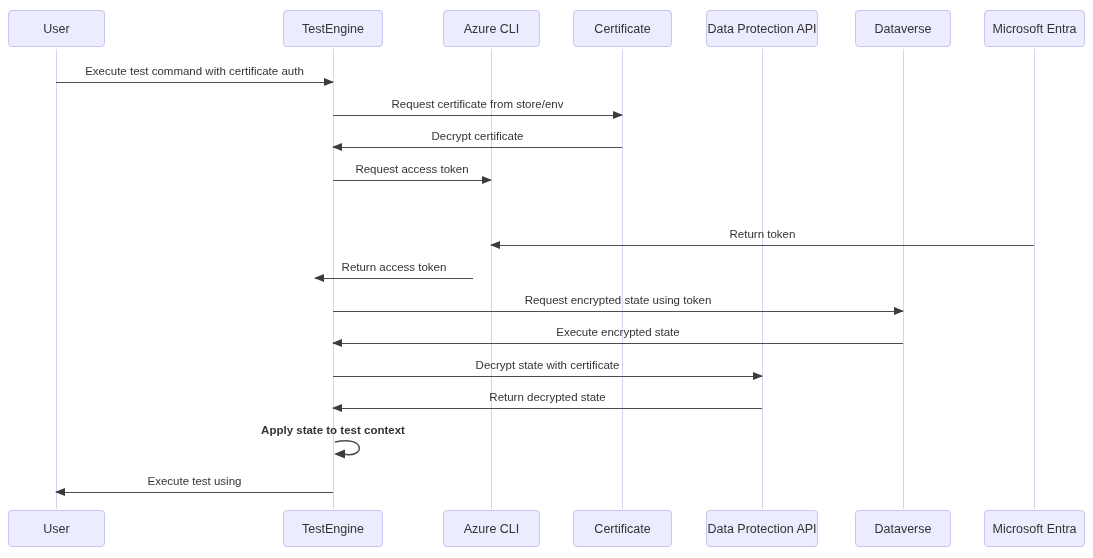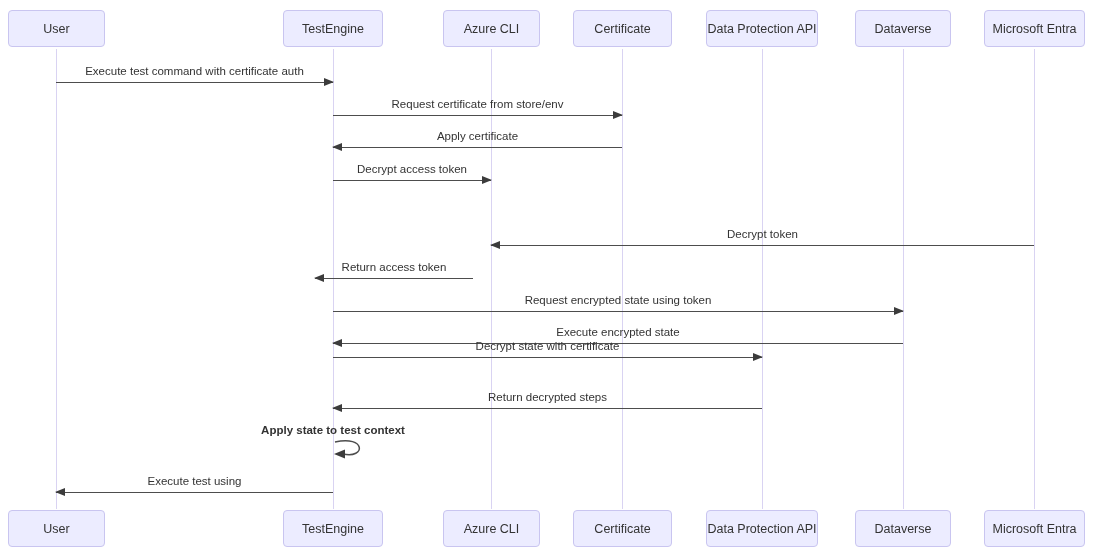--- a/index.html
+++ b/index.html
@@ -120,57 +120,57 @@
     <div class="msg-label">Execute test command with certificate auth</div>
     <div class="msg-line dir-right"></div>
   </div>
 
   <div class="msg" style="left:333px; top:96px; width:289px">
     <div class="msg-label">Request certificate from store/env</div>
     <div class="msg-line dir-right"></div>
   </div>
 
   <div class="msg" style="left:333px; top:128px; width:289px">
-    <div class="msg-label">Apply certificate</div>
+    <div class="msg-label">Decrypt certificate</div>
     <div class="msg-line dir-left"></div>
   </div>
 
   <div class="msg" style="left:333px; top:161px; width:158px">
-    <div class="msg-label">Decrypt access token</div>
+    <div class="msg-label">Request access token</div>
     <div class="msg-line dir-right"></div>
   </div>
 
 
   <div class="msg" style="left:491px; top:226px; width:543px">
-    <div class="msg-label">Decrypt token</div>
+    <div class="msg-label">Return token</div>
     <div class="msg-line dir-left"></div>
   </div>
 
   <div class="msg" style="left:315px; top:259px; width:158px">
     <div class="msg-label">Return access token</div>
     <div class="msg-line dir-left"></div>
   </div>
 
   <div class="msg" style="left:333px; top:292px; width:570px">
     <div class="msg-label">Request encrypted state using token</div>
     <div class="msg-line dir-right"></div>
   </div>
 
   <div class="msg" style="left:333px; top:324px; width:570px">
     <div class="msg-label">Execute encrypted state</div>
     <div class="msg-line dir-left"></div>
   </div>
 
-  <div class="msg" style="left:333px; top:338px; width:429px">
+  <div class="msg" style="left:333px; top:357px; width:429px">
     <div class="msg-label">Decrypt state with certificate</div>
     <div class="msg-line dir-right"></div>
   </div>
 
   <div class="msg" style="left:333px; top:389px; width:429px">
-    <div class="msg-label">Return decrypted steps</div>
+    <div class="msg-label">Return decrypted state</div>
     <div class="msg-line dir-left"></div>
   </div>
 
   <div class="self-label" style="left:250px; top:422px; width:166px">Apply state to test context</div>
   <svg class="self-loop" style="left:334px; top:438px" width="42" height="24">
     <path d="M1,4 C32,-3 32,21 9,16" fill="none" stroke="#4d4d4d" stroke-width="1.5"></path>
     <polygon points="0,16 11,11.5 11,20.5" fill="#3c3c3c"></polygon>
   </svg>
 
   <div class="msg" style="left:56px; top:473px; width:277px">

